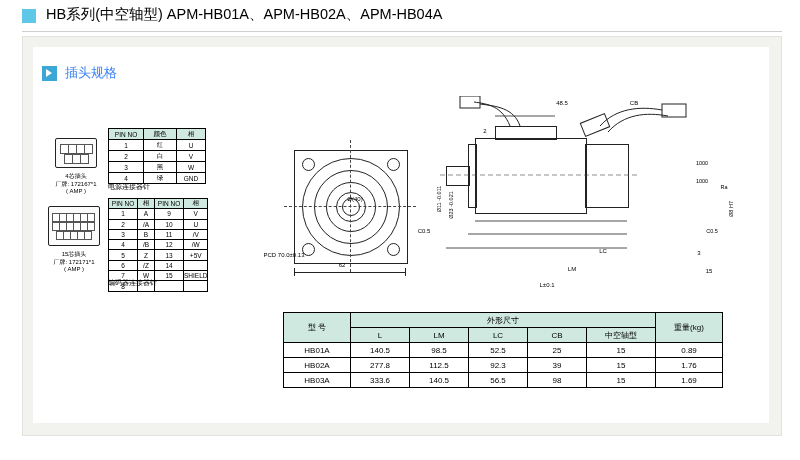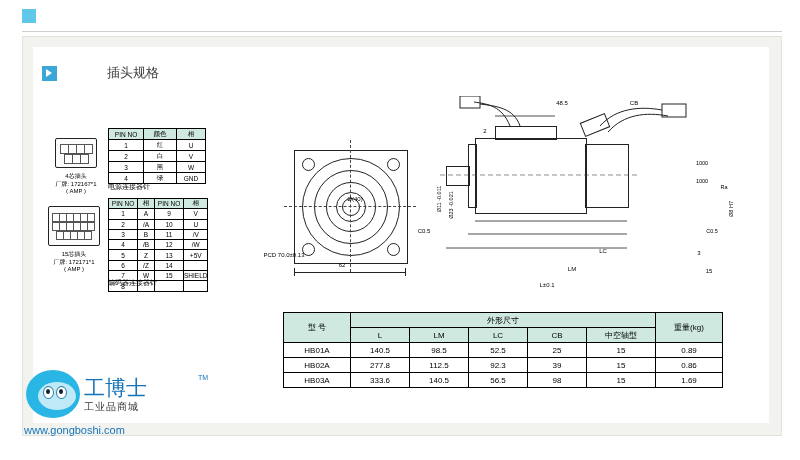--- a/index.html
+++ b/index.html
@@ -18,21 +18,21 @@
   .hdr-title{position:absolute;left:24px;top:0px;font-size:14.5px;color:#000;letter-spacing:0px;white-space:nowrap;}
 
   
   .panel{position:absolute;left:22px;top:36px;width:758px;height:398px;background:#f2f3ef;border:1px solid #e2e3df;}
   .panel-inner{position:absolute;left:10px;top:10px;width:736px;height:376px;background:#ffffff;}
 
   
   .sec{position:absolute;left:42px;top:64px;display:flex;align-items:center;}
   .sec-arrow{width:15px;height:15px;background:#3aa7d6;position:relative;margin-right:8px;}
   .sec-arrow:after{content:"";position:absolute;left:4px;top:3.5px;width:0;height:0;border-left:6px solid #fff;border-top:4px solid transparent;border-bottom:4px solid transparent;}
-  .sec-title{font-size:13px;color:#404040;margin-left:42px;}
+  .sec-title{font-size:13px;color:#3b82f6;}
 
   
   table.t{border-collapse:collapse;font-size:6.5px;color:#000;background:#fff;}
   table.t td,table.t th{border:0.6px solid #000;padding:0;text-align:center;vertical-align:middle;font-weight:normal;}
   .hdrcell{background:#cfe9e0;}
 
   
   .tbl4{position:absolute;left:108px;top:128px;}
   .tbl4 td{height:10px;}
   .tbl15{position:absolute;left:108px;top:198px;}
@@ -77,20 +77,21 @@
 
   .tiny{font-size:5.5px;}
 </style>
 </head>
 <body>
 
 <div class="page">
 
   <div class="hdr">
     <div class="hdr-mark"></div>
+    <div class="hdr-title">HB系列(中空轴型)  APM-HB01A、APM-HB02A、APM-HB04A</div>
   </div>
   <div style="position:absolute;left:22px;top:31px;width:760px;height:1px;background:#cfd0cc;"></div>
 
   <div class="panel">
     <div class="panel-inner"></div>
   </div>
 
   <div class="sec">
     <div class="sec-arrow"></div>
     <div class="sec-title">插头规格</div>
@@ -318,42 +319,29 @@
         <td>15</td>
         <td>0.89</td>
       </tr>
       <tr>
         <td>HB02A</td>
         <td>277.8</td>
         <td>112.5</td>
         <td>92.3</td>
         <td>39</td>
         <td>15</td>
-        <td>0.86</td>
+        <td>1.76</td>
       </tr>
       <tr>
         <td>HB03A</td>
         <td>333.6</td>
         <td>140.5</td>
         <td>56.5</td>
         <td>98</td>
         <td>15</td>
         <td>1.69</td>
       </tr>
     </tbody>
       </table>
   </div>
 
-  <div class="logo">
-    <div class="logo-circle">
-      <div class="logo-face"></div>
-      <div class="eye" style="left:17px;top:16px;"></div>
-      <div class="eye" style="left:30px;top:16px;"></div>
-      <div class="pupil" style="left:20px;top:19px;"></div>
-      <div class="pupil" style="left:33px;top:19px;"></div>
-    </div>
-    <div class="logo-text">工博士</div>
-    <div class="tm">TM</div>
-    <div class="logo-sub">工业品商城</div>
-    <div class="logo-url">www.gongboshi.com</div>
-  </div>
 
 </div>
 
 </body></html>

